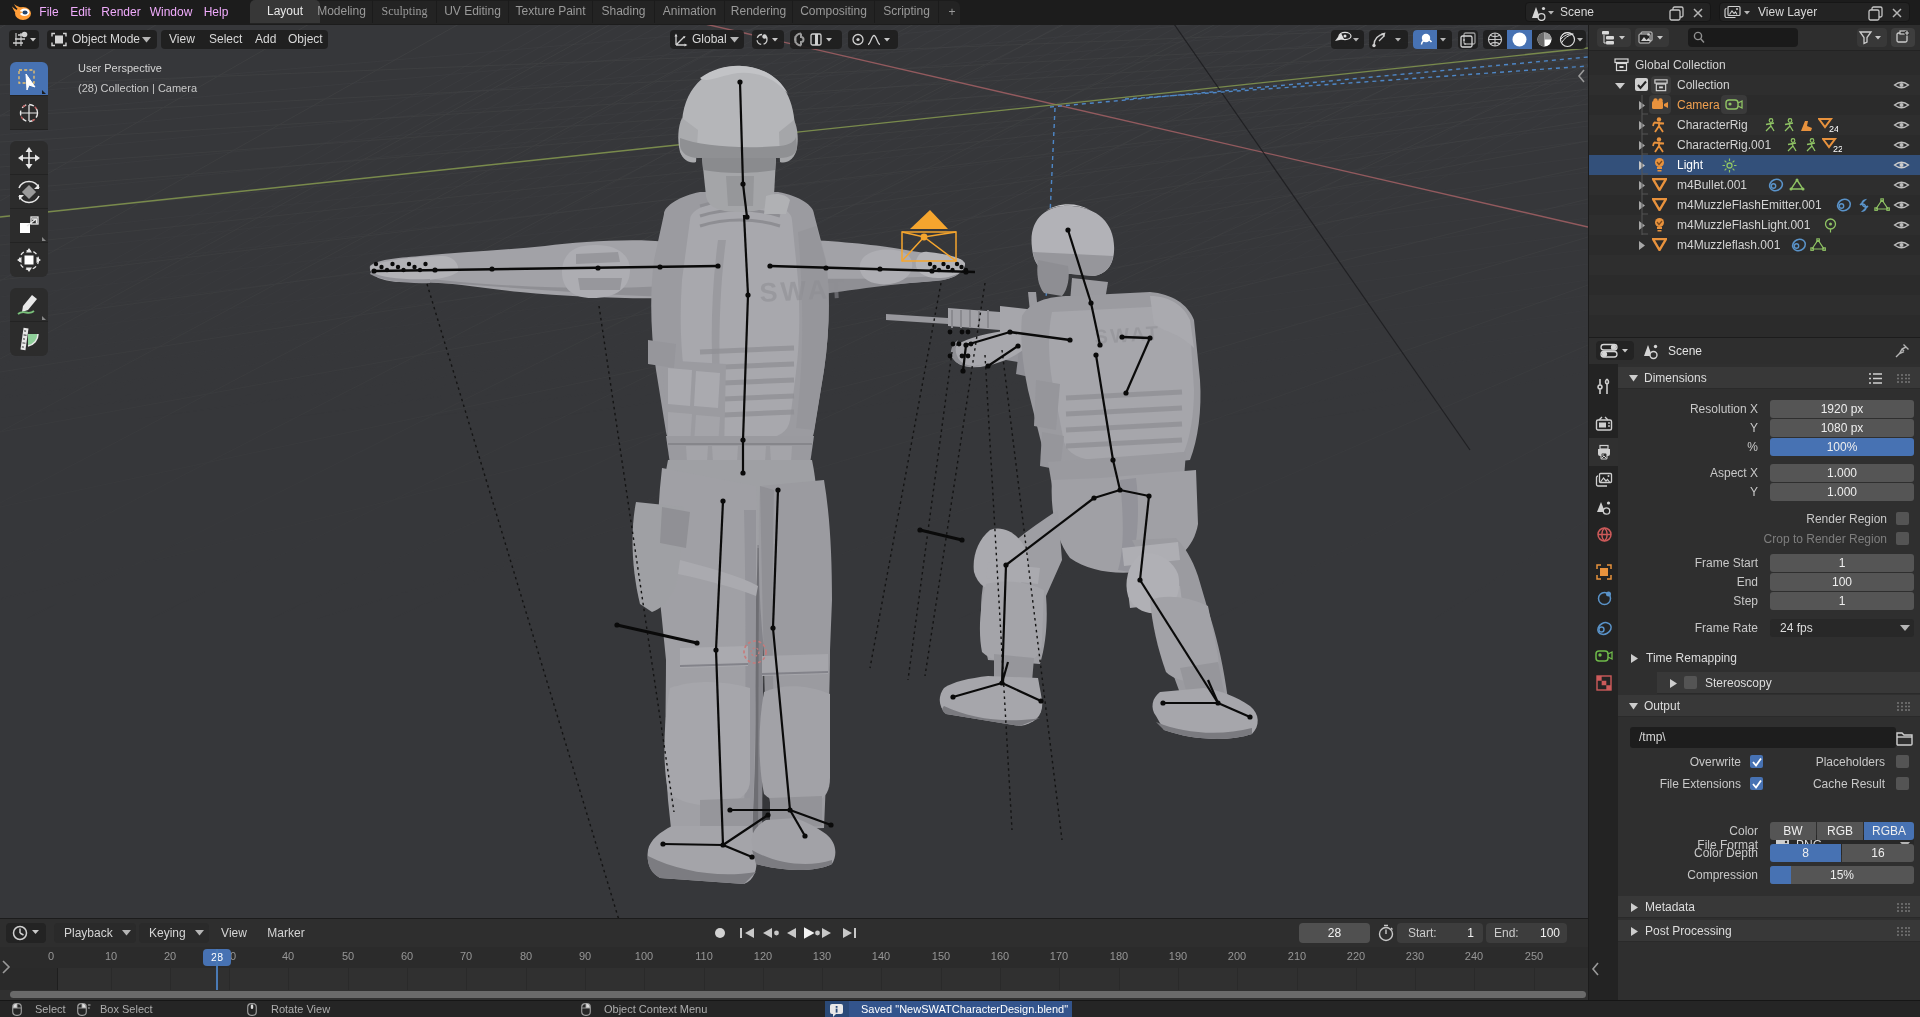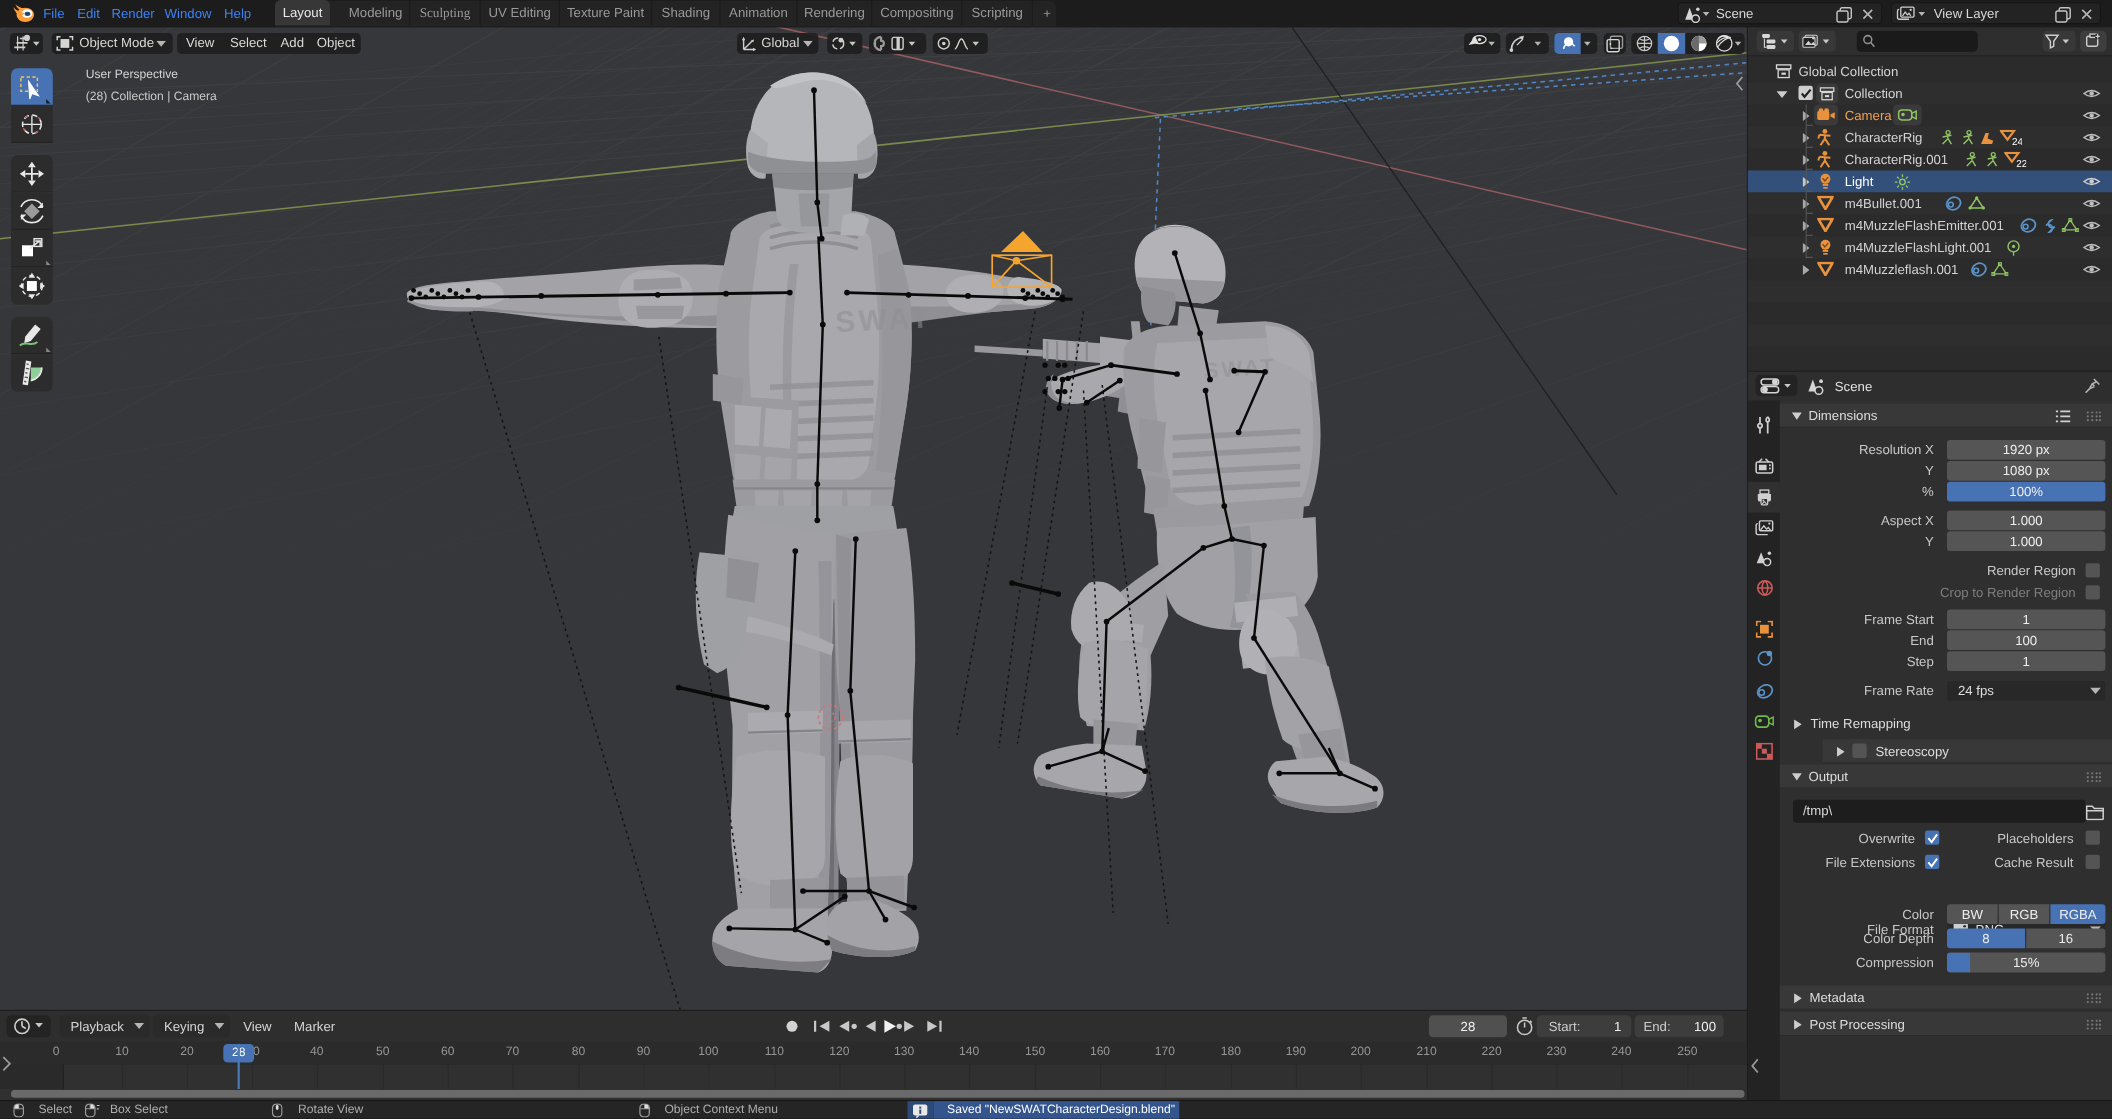--- a/index.html
+++ b/index.html
@@ -3,21 +3,21 @@
 <meta charset="utf-8">
 <style>
 * { margin:0; padding:0; box-sizing:border-box; }
 html,body { width:1920px; height:1017px; overflow:hidden; background:#111; }
 body { font-family:"Liberation Sans", sans-serif; font-size:12px; color:#cfcfcf; }
 #app { position:relative; width:1920px; height:1017px; background:#1c1c1c; }
 .abs { position:absolute; }
 
 
 #topbar { position:absolute; left:0; top:0; width:1920px; height:24px; background:#1c1c1c; }
-#topbar .menu { position:absolute; top:0; height:24px; line-height:24px; color:#3b82f6; text-align:center; }
+#topbar .menu { position:absolute; top:0; height:24px; line-height:24px; color:#f0abfc; text-align:center; }
 #tabstrip { position:absolute; left:250px; top:1px; height:23px; background:#232323; border-radius:6px 6px 0 0; }
 .tab { position:absolute; top:0; height:23px; line-height:23px; text-align:center; color:#999999; border-right:1px solid #1b1b1b; }
 .tab.active { background:#373737; color:#e8e8e8; border-radius:5px 5px 0 0; border-right:none; }
 .idwidget { position:absolute; top:2px; height:20px; background:#232323; border:1px solid #161616; border-radius:4px; color:#d8d8d8; }
 
 
 #viewport { position:absolute; left:0; top:25px; width:1588px; height:893px; background:#35363a; overflow:hidden; }
 .vpw { position:absolute; background:rgba(30,30,30,0.92); border-radius:4px; height:19px; line-height:19px; color:#d8d8d8; }
 .vp-txt { position:absolute; color:#9d9d9d; font-size:11px; }
 
@@ -72,21 +72,21 @@
       <ellipse cx="14" cy="9.6" rx="2.6" ry="2" fill="#23456e"></ellipse>
       <path d="M1,3.5 C4,6.5 8,8.5 12,9 L7,12 C4.5,10 2,6.5 1,3.5 Z" fill="#ff9d38"></path>
       <path d="M3,1 C5.5,3 8.5,4.5 12,5 L9,7.5 C6.5,6 4,3.5 3,1 Z" fill="#ff9d38"></path>
     </svg>
     <div class="menu" style="left:36px;width:26px;">File</div>
     <div class="menu" style="left:67px;width:27px;">Edit</div>
     <div class="menu" style="left:99px;width:44px;">Render</div>
     <div class="menu" style="left:147px;width:48px;">Window</div>
     <div class="menu" style="left:200px;width:32px;">Help</div>
     <div id="tabstrip" style="width:710px;"></div>
-    <div class="tab active" style="left:250px;width:50px;">Layout</div>
+    <div class="tab active" style="left:250px;width:70px;">Layout</div>
     <div class="tab" style="left:311px;width:62px;">Modeling</div>
     <div class="tab" style="left:373px;width:64px;font-family:Liberation Serif, serif;">Sculpting</div>
     <div class="tab" style="left:437px;width:72px;">UV Editing</div>
     <div class="tab" style="left:509px;width:84px;">Texture Paint</div>
     <div class="tab" style="left:593px;width:62px;">Shading</div>
     <div class="tab" style="left:655px;width:70px;">Animation</div>
     <div class="tab" style="left:725px;width:68px;">Rendering</div>
     <div class="tab" style="left:793px;width:82px;">Compositing</div>
     <div class="tab" style="left:875px;width:64px;">Scripting</div>
     <div class="menu" style="left:944px;width:16px;color:#9a9a9a;">+</div>

